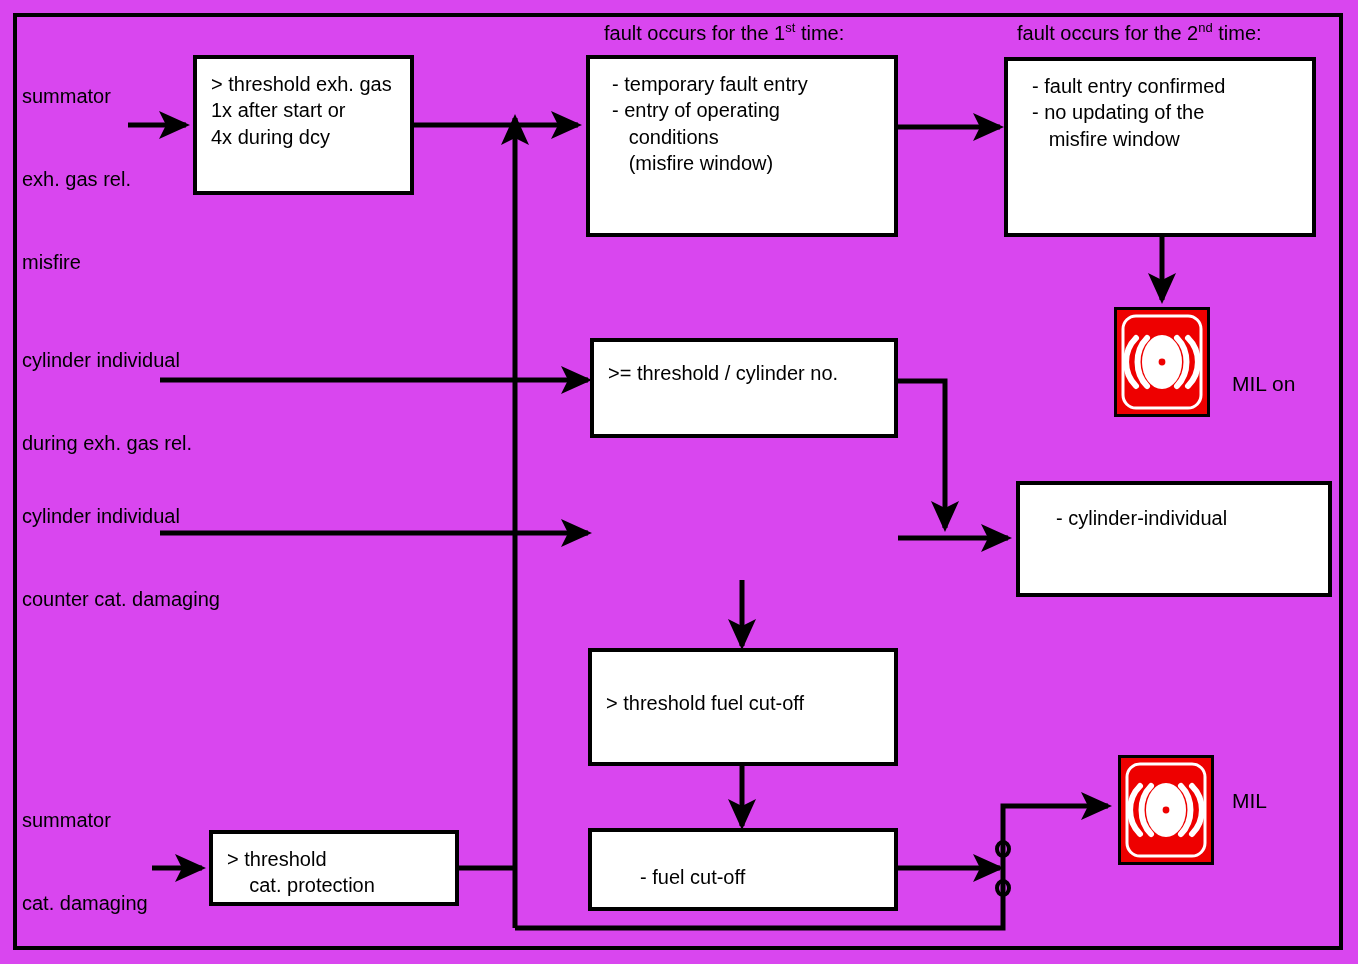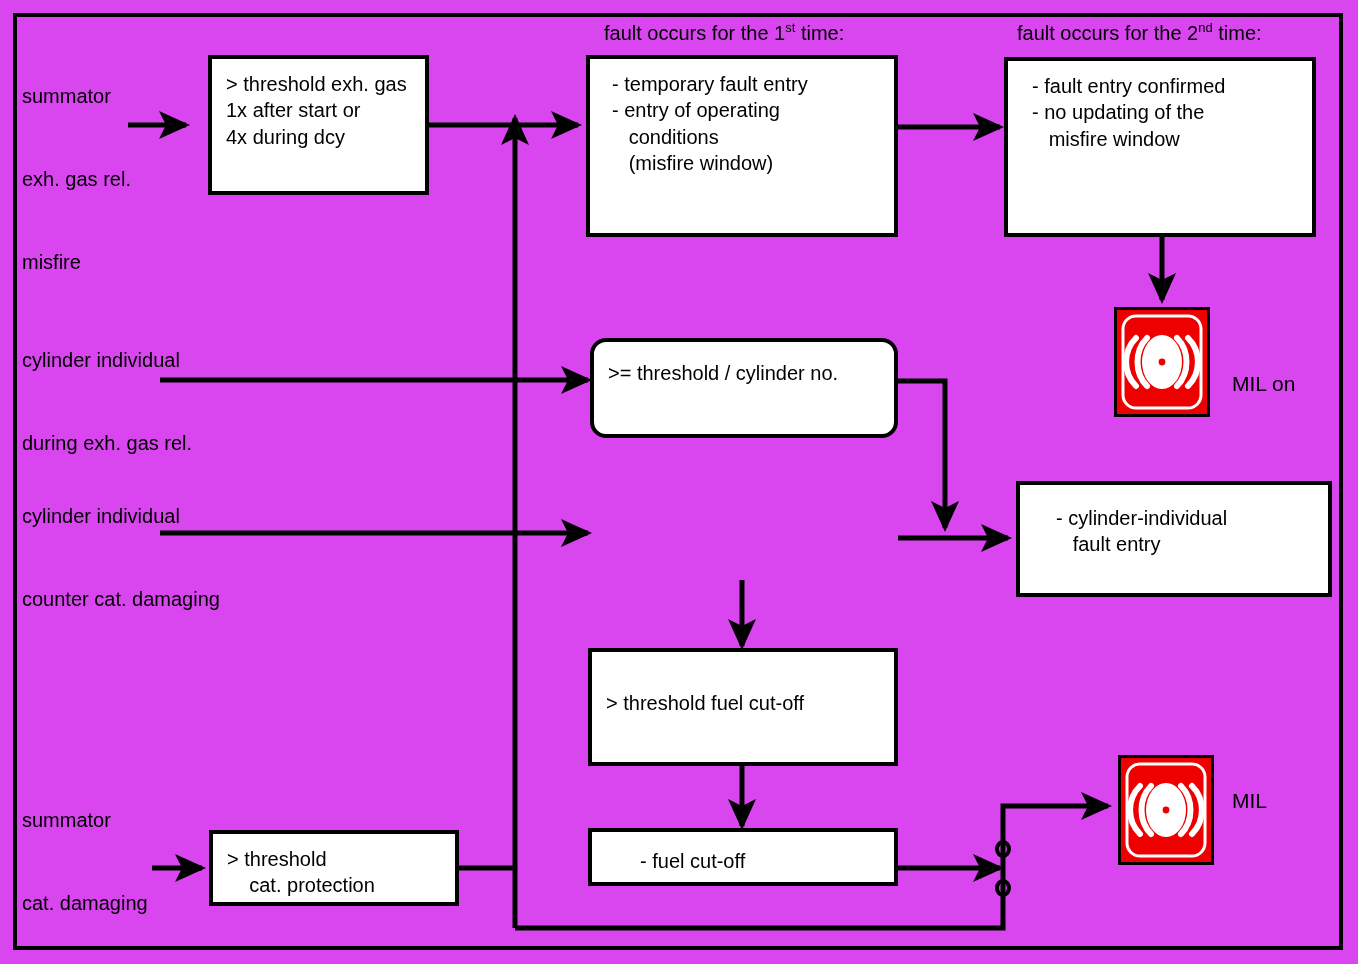--- a/index.html
+++ b/index.html
@@ -154,54 +154,53 @@
     <span class="ln">counter cat. damaging</span>
   </div>
 
   <div class="label" style="left:22px; top:752px;">
     <span class="ln">summator</span>
     <span class="ln">cat. damaging</span>
     
     
   </div>
 
-  <div class="node" style="left:193px; top:55px; width:221px; height:140px;margin-left:15px;">
+  <div class="node" style="left:193px; top:55px; width:221px; height:140px;">
     <span class="ln">&gt; threshold exh. gas</span>
     <span class="ln">1x after start or</span>
     <span class="ln">4x during dcy</span>
   </div>
 
   <div class="node" style="left:1004px; top:57px; width:312px; height:180px; padding-left:24px;">
     <span class="ln">- fault entry confirmed</span>
     <span class="ln">- no updating of the</span>
     <span class="ln">   misfire window</span>
   </div>
 
   <div class="node" style="left:586px; top:55px; width:312px; height:182px; padding-left:22px;">
     <span class="ln">- temporary fault entry</span>
     <span class="ln">- entry of operating</span>
     <span class="ln">   conditions</span>
     <span class="ln">   (misfire window)</span>
   </div>
 
-  <div class="node" style="left:590px; top:338px; width:308px; height:100px; padding-top:18px;border-radius:16px;">
+  <div class="node" style="left:590px; top:338px; width:308px; height:100px; padding-top:18px;">
     <span class="ln">&gt;= threshold / cylinder no.</span>
   </div>
 
 
   <div class="node" style="left:1016px; top:481px; width:316px; height:116px; padding-left:36px; padding-top:20px;">
     <span class="ln">- cylinder-individual</span>
-    <span class="ln">   fault entry</span>
   </div>
 
   <div class="node" style="left:588px; top:648px; width:310px; height:118px; padding-top:38px;">
     <span class="ln">&gt; threshold fuel cut-off</span>
   </div>
 
-  <div class="node" style="left:588px; top:828px; width:310px; height:58px; padding-top:16px; padding-left:48px;">
+  <div class="node" style="left:588px; top:828px; width:310px; height:83px; padding-top:32px; padding-left:48px;">
     <span class="ln">- fuel cut-off</span>
   </div>
 
   <div class="node" style="left:209px; top:830px; width:250px; height:76px; padding-top:12px;">
     <span class="ln">&gt; threshold</span>
     <span class="ln">    cat. protection</span>
   </div>
 
   <div class="mil" style="left:1114px; top:307px;">
     <svg width="96" height="110" viewBox="0 0 96 110">

